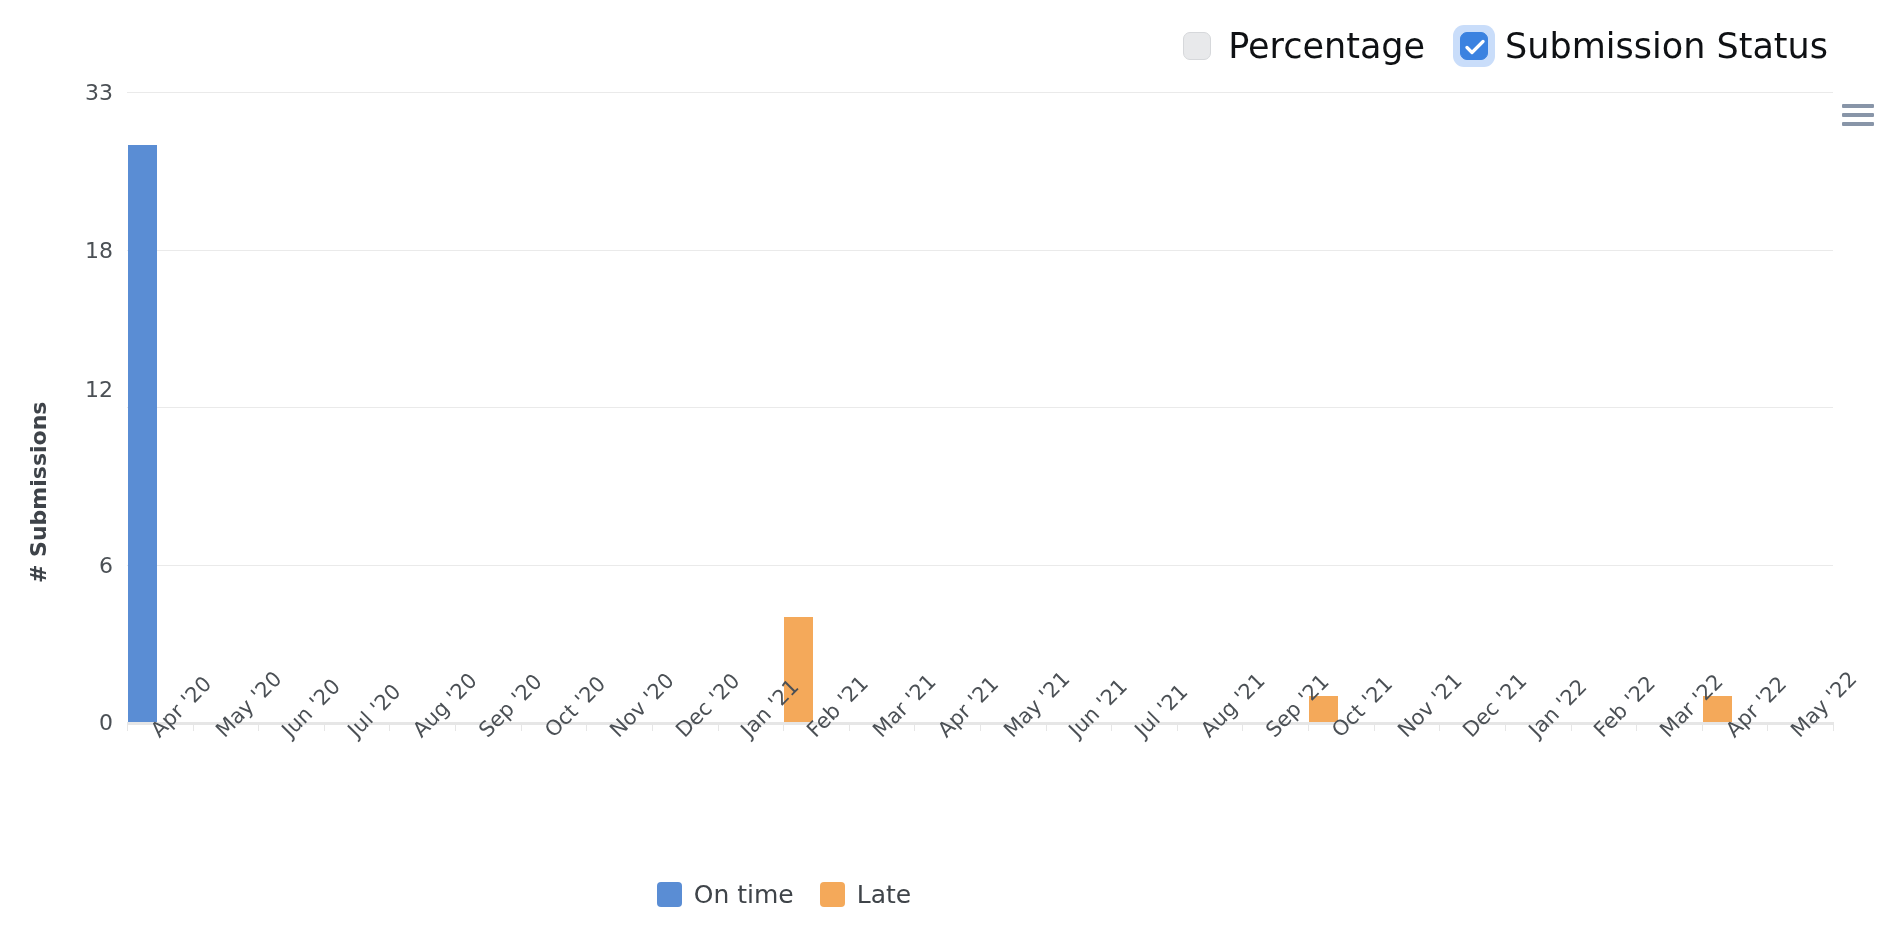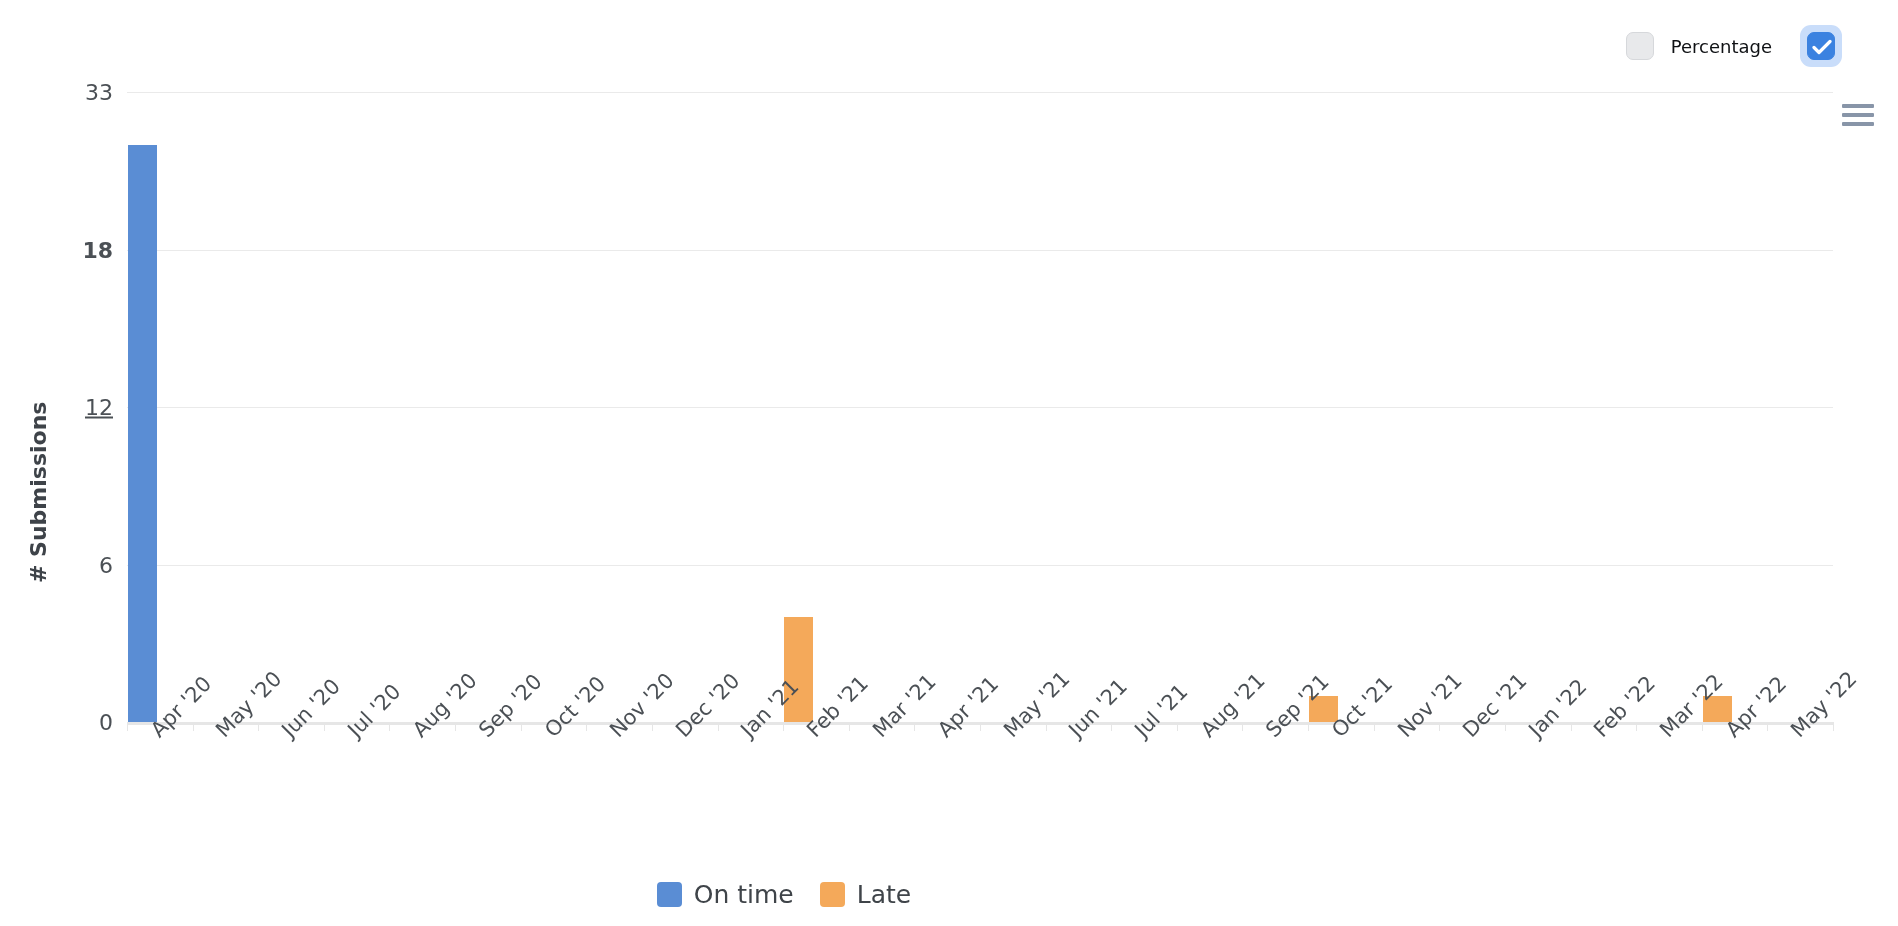--- a/index.html
+++ b/index.html
@@ -47,21 +47,21 @@
     background: #3b82e0;
     border: 1px solid #3b82e0;
     position: relative;
   }
   .halo {
     position: absolute; left: 0; top: 0; width: 42px; height: 42px;
     border-radius: 11px; background: #c9ddfa;
   }
   .cbx.on svg { position: absolute; left: 4px; top: 5px; }
   .check-label {
-    font-size: 18px; color: #0f1114; white-space: nowrap;
+    font-size: 35px; color: #0f1114; white-space: nowrap;
     margin-left: -4px; margin-right: 14px;
   }
   .dropdown {
     height: 62px; min-width: 166px;
     border: 1px solid #e3e5e8; border-radius: 12px;
     background: #ffffff;
     display: flex; align-items: center; justify-content: center;
     gap: 10px; padding: 0 20px;
     cursor: pointer;
   }
@@ -163,43 +163,44 @@
       <div class="check-label">Percentage</div>
 
       <div class="check-box-wrap">
         <span class="halo"></span>
         <span class="cbx on">
           <svg width="20" height="18" viewBox="0 0 20 18" aria-hidden="true">
             <path d="M2 9.5 L7 14.5 L18 3.5" fill="none" stroke="#ffffff" stroke-width="3.2" stroke-linecap="round" stroke-linejoin="round"></path>
           </svg>
         </span>
       </div>
+      <div class="check-label">Submission Status</div>
     </div>
 
   </div>
 </div>
 
 <div class="hamburger">
   <span></span>
     <span></span>
     <span></span>
 </div>
 
 <div class="chart">
   <div class="ylabel"># Submissions</div>
   <div class="plot" id="plot">
 
   <div class="axisline" style="top: 630px;"></div>
       <div class="ytick-label" style="top: 630px;">0</div>
       <div class="gridline" style="top: 473px;"></div>
       <div class="ytick-label" style="top: 472.5px;">6</div>
       <div class="gridline" style="top: 315px;"></div>
-      <div class="ytick-label" style="top: 315px; text-decoration: underline;">12</div>
+      <div class="ytick-label" style="top: 297px;">12</div>
       <div class="gridline" style="top: 158px;"></div>
-      <div class="ytick-label" style="top: 157.5px; font-weight: bold;">18</div>
+      <div class="ytick-label" style="top: 157.5px;">18</div>
       <div class="gridline" style="top: 0px;"></div>
       <div class="ytick-label" style="top: 0px;">33</div>
       <div class="xtick" style="left: 0px; top: 630px;"></div>
       <div class="xtick" style="left: 66px; top: 630px;"></div>
       <div class="xtick" style="left: 131px; top: 630px;"></div>
       <div class="xtick" style="left: 197px; top: 630px;"></div>
       <div class="xtick" style="left: 262px; top: 630px;"></div>
       <div class="xtick" style="left: 328px; top: 630px;"></div>
       <div class="xtick" style="left: 394px; top: 630px;"></div>
       <div class="xtick" style="left: 459px; top: 630px;"></div>

